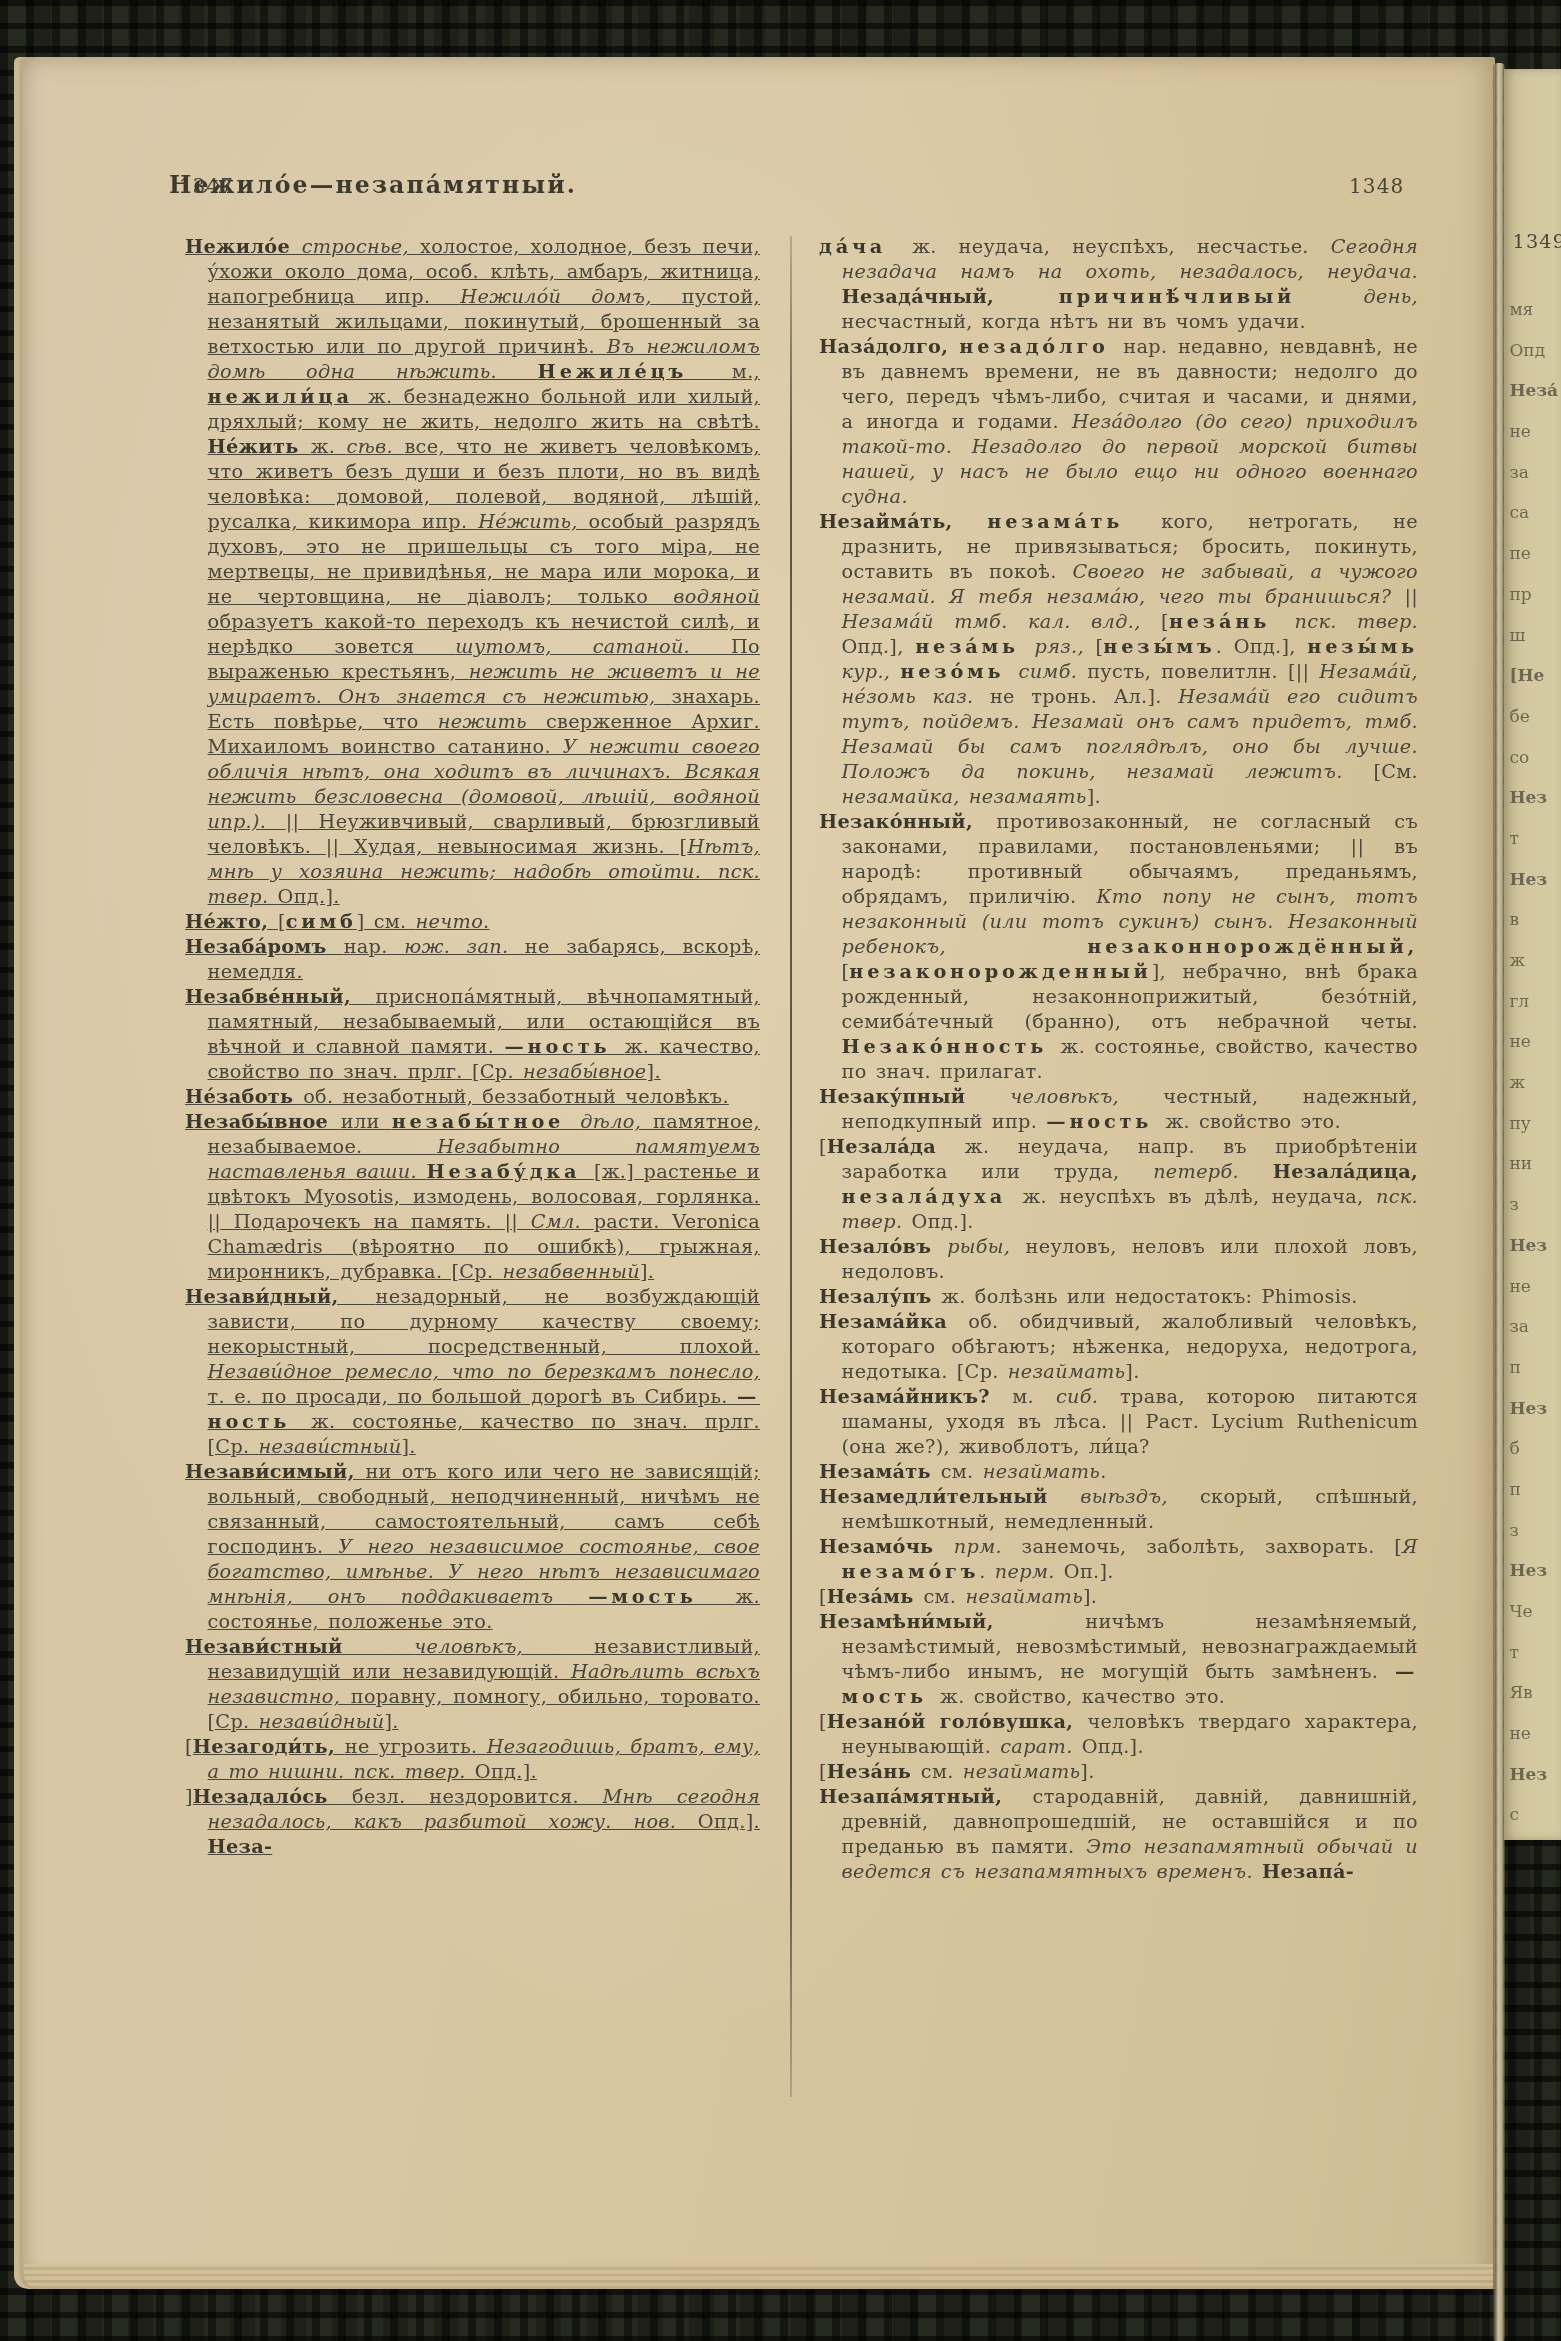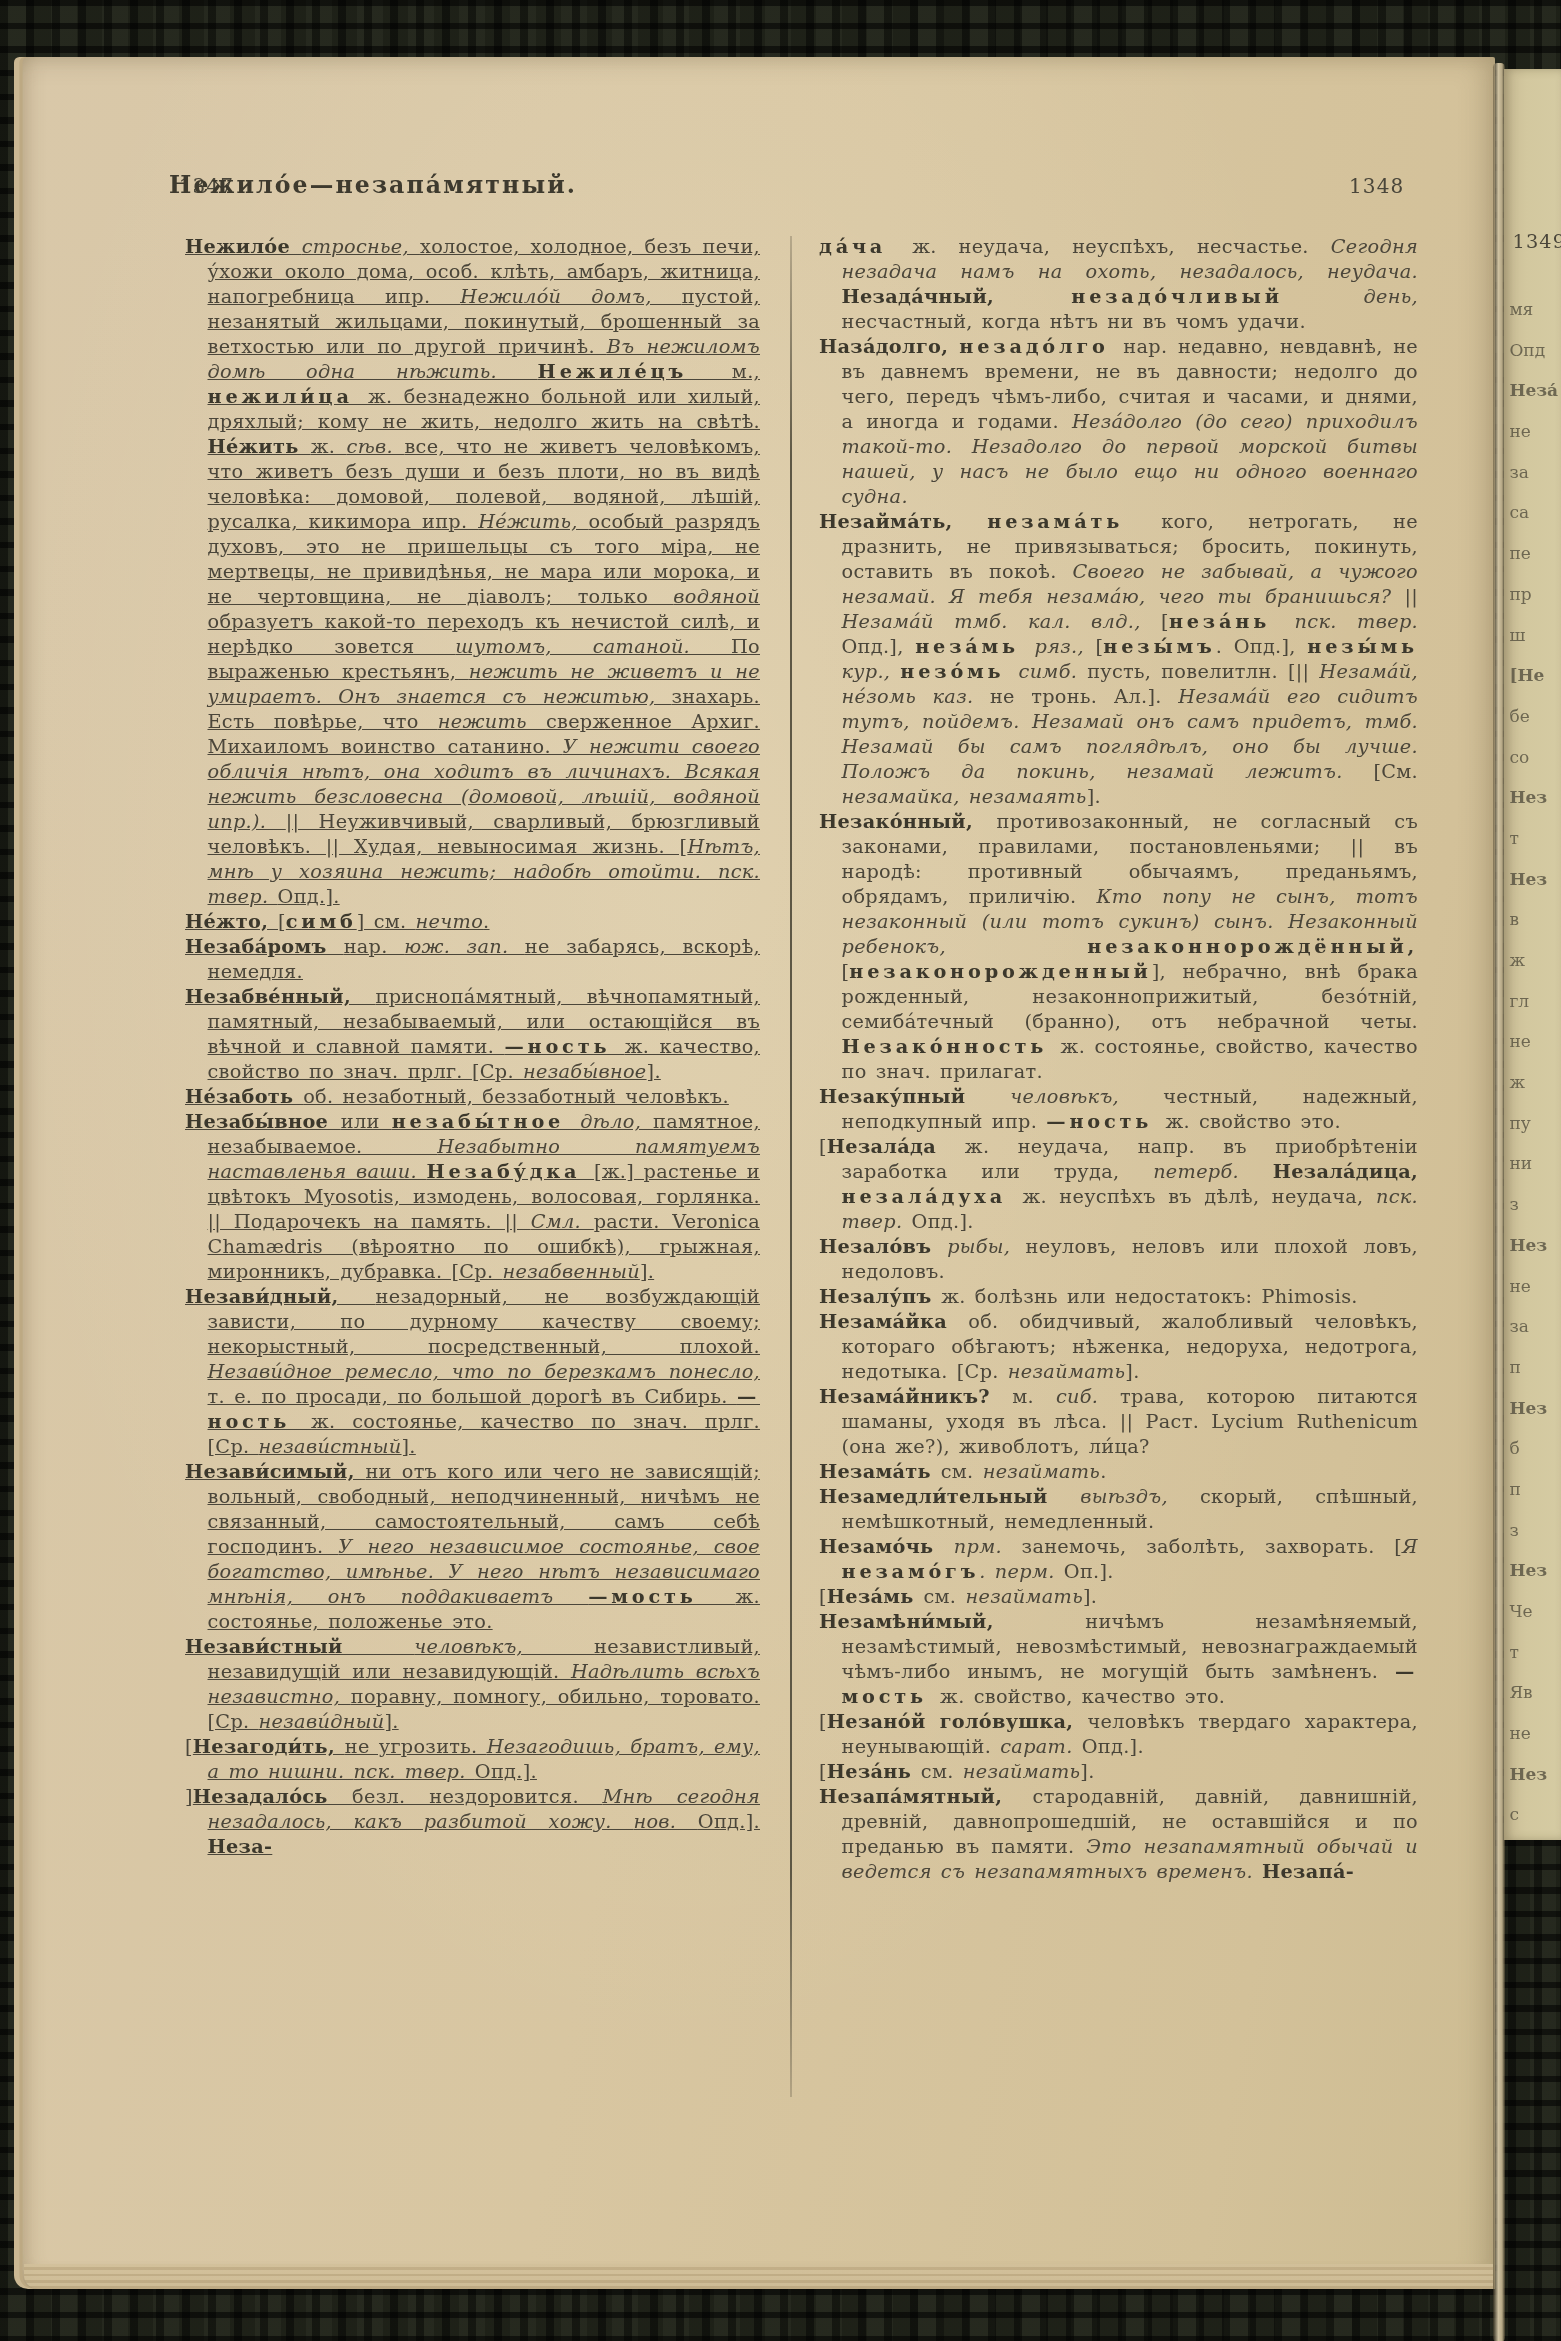--- a/index.html
+++ b/index.html
@@ -108,21 +108,21 @@
           <p class="entry"><span class="r-b">Не́заботь </span><span class="r-n">об. незаботный, беззаботный человѣкъ.</span></p>
           <p class="entry"><span class="r-b">Незабы́вное </span><span class="r-n">или </span><span class="r-g">незабы́тное </span><span class="r-i">дѣло, </span><span class="r-n">памятное, незабываемое. </span><span class="r-i">Незабытно памятуемъ наставленья ваши. </span><span class="r-g">Незабу́дка </span><span class="r-n">[ж.] растенье и цвѣтокъ Myosotis, измодень, волосовая, горлянка. || Подарочекъ на память. || </span><span class="r-i">Смл. </span><span class="r-n">расти. Veronica Chamædris (вѣроятно по ошибкѣ), грыжная, миронникъ, дубравка. [Ср. </span><span class="r-i">незабвенный</span><span class="r-n">].</span></p>
           <p class="entry"><span class="r-b">Незави́дный, </span><span class="r-n">незадорный, не возбуждающій зависти, по дурному качеству своему; некорыстный, посредственный, плохой. </span><span class="r-i">Незави́дное ремесло, что по березкамъ понесло, </span><span class="r-n">т. е. по просади, по большой дорогѣ въ Сибирь. </span><span class="r-g">—ность </span><span class="r-n">ж. состоянье, качество по знач. прлг. [Ср. </span><span class="r-i">незави́стный</span><span class="r-n">].</span></p>
           <p class="entry"><span class="r-b">Незави́симый, </span><span class="r-n">ни отъ кого или чего не зависящій; вольный, свободный, неподчиненный, ничѣмъ не связанный, самостоятельный, самъ себѣ господинъ. </span><span class="r-i">У него независимое состоянье, свое богатство, имѣнье. У него нѣтъ независимаго мнѣнія, онъ поддакиваетъ </span><span class="r-g">—мость </span><span class="r-n">ж. состоянье, положенье это.</span></p>
           <p class="entry"><span class="r-b">Незави́стный </span><span class="r-i">человѣкъ, </span><span class="r-n">независтливый, незавидущій или незавидующій. </span><span class="r-i">Надѣлить всѣхъ независтно, </span><span class="r-n">поравну, помногу, обильно, торовато. [Ср. </span><span class="r-i">незави́дный</span><span class="r-n">].</span></p>
           <p class="entry"><span class="r-n">[</span><span class="r-b">Незагоди́ть, </span><span class="r-n">не угрозить. </span><span class="r-i">Незагодишь, братъ, ему, а то нишни. </span><span class="r-i">пск. твер. </span><span class="r-n">Опд.].</span></p>
           <p class="entry"><span class="r-n">]</span><span class="r-b">Незадало́сь </span><span class="r-n">безл. нездоровится. </span><span class="r-i">Мнѣ сегодня незадалось, какъ разбитой хожу. </span><span class="r-i">нов. </span><span class="r-n">Опд.]. </span><span class="r-b">Неза-</span></p>
         </div>
       <div class="divider"></div>
       <div class="col" id="col-right">
-          <p class="entry"><span class="r-g">да́ча </span><span class="r-n">ж. неудача, неуспѣхъ, несчастье. </span><span class="r-i">Сегодня незадача намъ на охоть, незадалось, неудача. </span><span class="r-b">Незада́чный, </span><span class="r-g">незадо́чливый </span><span class="r-i">день, </span><span class="r-n">несчастный, когда нѣтъ ни въ чомъ удачи.</span></p>
+          <p class="entry"><span class="r-g">да́ча </span><span class="r-n">ж. неудача, неуспѣхъ, несчастье. </span><span class="r-i">Сегодня незадача намъ на охоть, незадалось, неудача. </span><span class="r-b">Незада́чный, </span><span class="r-g">причинѣ́чливый </span><span class="r-i">день, </span><span class="r-n">несчастный, когда нѣтъ ни въ чомъ удачи.</span></p>
           <p class="entry"><span class="r-b">Наза́долго, </span><span class="r-g">незадо́лго </span><span class="r-n">нар. недавно, невдавнѣ, не въ давнемъ времени, не въ давности; недолго до чего, передъ чѣмъ-либо, считая и часами, и днями, а иногда и годами. </span><span class="r-i">Неза́долго (до сего) приходилъ такой-то. Незадолго до первой морской битвы нашей, у насъ не было ещо ни одного военнаго судна.</span></p>
           <p class="entry"><span class="r-b">Незайма́ть, </span><span class="r-g">незама́ть </span><span class="r-n">кого, нетрогать, не дразнить, не привязываться; бросить, покинуть, оставить въ покоѣ. </span><span class="r-i">Своего не забывай, а чужого незамай. Я тебя незама́ю, чего ты бранишься? </span><span class="r-n">|| </span><span class="r-i">Незама́й </span><span class="r-i">тмб. кал. влд., </span><span class="r-n">[</span><span class="r-g">неза́нь </span><span class="r-i">пск. твер. </span><span class="r-n">Опд.], </span><span class="r-g">неза́мь </span><span class="r-i">ряз., </span><span class="r-n">[</span><span class="r-g">незы́мъ</span><span class="r-n">. Опд.], </span><span class="r-g">незы́мь </span><span class="r-i">кур., </span><span class="r-g">незо́мь </span><span class="r-i">симб. </span><span class="r-n">пусть, повелитлн. [|| </span><span class="r-i">Незама́й, не́зомь </span><span class="r-i">каз. </span><span class="r-n">не тронь. Ал.]. </span><span class="r-i">Незама́й его сидитъ тутъ, пойдемъ. Незамай онъ самъ придетъ, </span><span class="r-i">тмб. </span><span class="r-i">Незамай бы самъ поглядѣлъ, оно бы лучше. Положъ да покинь, незамай лежитъ. </span><span class="r-n">[См. </span><span class="r-i">незамайка, незамаять</span><span class="r-n">].</span></p>
           <p class="entry"><span class="r-b">Незако́нный, </span><span class="r-n">противозаконный, не согласный съ законами, правилами, постановленьями; || въ народѣ: противный обычаямъ, преданьямъ, обрядамъ, приличію. </span><span class="r-i">Кто попу не сынъ, тотъ незаконный (или тотъ сукинъ) сынъ. Незаконный ребенокъ, </span><span class="r-g">незаконнорождённый, </span><span class="r-n">[</span><span class="r-g">незаконорожденный</span><span class="r-n">], небрачно, внѣ брака рожденный, незаконноприжитый, безо́тній, семиба́течный (бранно), отъ небрачной четы. </span><span class="r-g">Незако́нность </span><span class="r-n">ж. состоянье, свойство, качество по знач. прилагат.</span></p>
           <p class="entry"><span class="r-b">Незаку́пный </span><span class="r-i">человѣкъ, </span><span class="r-n">честный, надежный, неподкупный ипр. </span><span class="r-g">—ность </span><span class="r-n">ж. свойство это.</span></p>
           <p class="entry"><span class="r-n">[</span><span class="r-b">Незала́да </span><span class="r-n">ж. неудача, напр. въ приобрѣтеніи заработка или труда, </span><span class="r-i">петерб. </span><span class="r-b">Незала́дица, </span><span class="r-g">незала́духа </span><span class="r-n">ж. неуспѣхъ въ дѣлѣ, неудача, </span><span class="r-i">пск. твер. </span><span class="r-n">Опд.].</span></p>
           <p class="entry"><span class="r-b">Незало́въ </span><span class="r-i">рыбы, </span><span class="r-n">неуловъ, неловъ или плохой ловъ, недоловъ.</span></p>
           <p class="entry"><span class="r-b">Незалу́пъ </span><span class="r-n">ж. болѣзнь или недостатокъ: Phimosis.</span></p>
           <p class="entry"><span class="r-b">Незама́йка </span><span class="r-n">об. обидчивый, жалобливый человѣкъ, котораго обѣгаютъ; нѣженка, недоруха, недотрога, недотыка. [Ср. </span><span class="r-i">незаймать</span><span class="r-n">].</span></p>
           <p class="entry"><span class="r-b">Незама́йникъ? </span><span class="r-n">м. </span><span class="r-i">сиб. </span><span class="r-n">трава, которою питаются шаманы, уходя въ лѣса. || Раст. Lycium Ruthenicum (она же?), живоблотъ, ли́ца?</span></p>
           <p class="entry"><span class="r-b">Незама́ть </span><span class="r-n">см. </span><span class="r-i">незаймать</span><span class="r-n">.</span></p>

